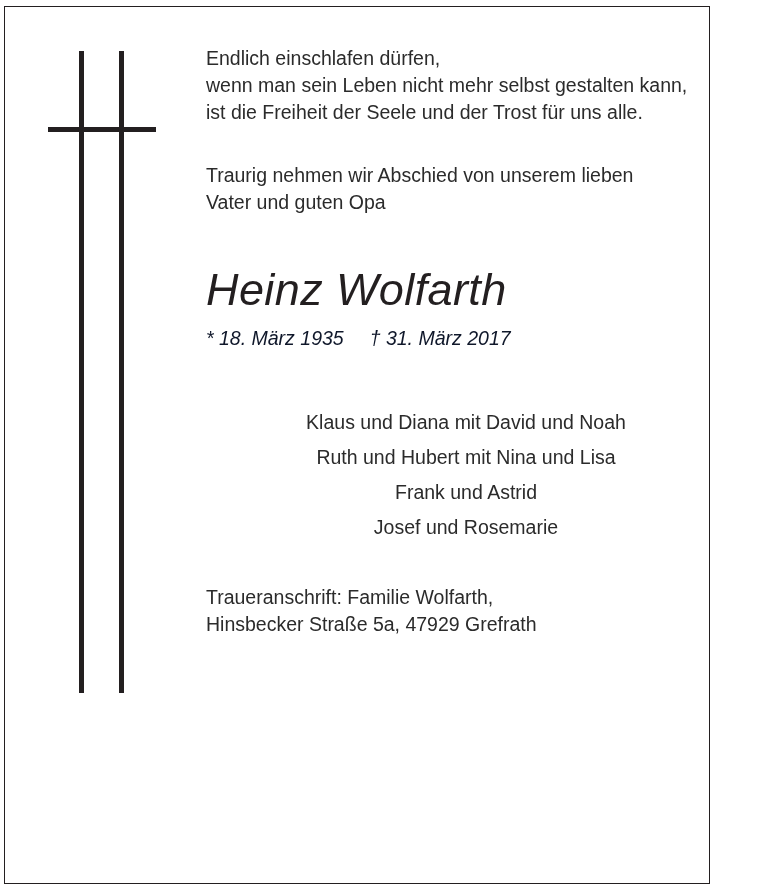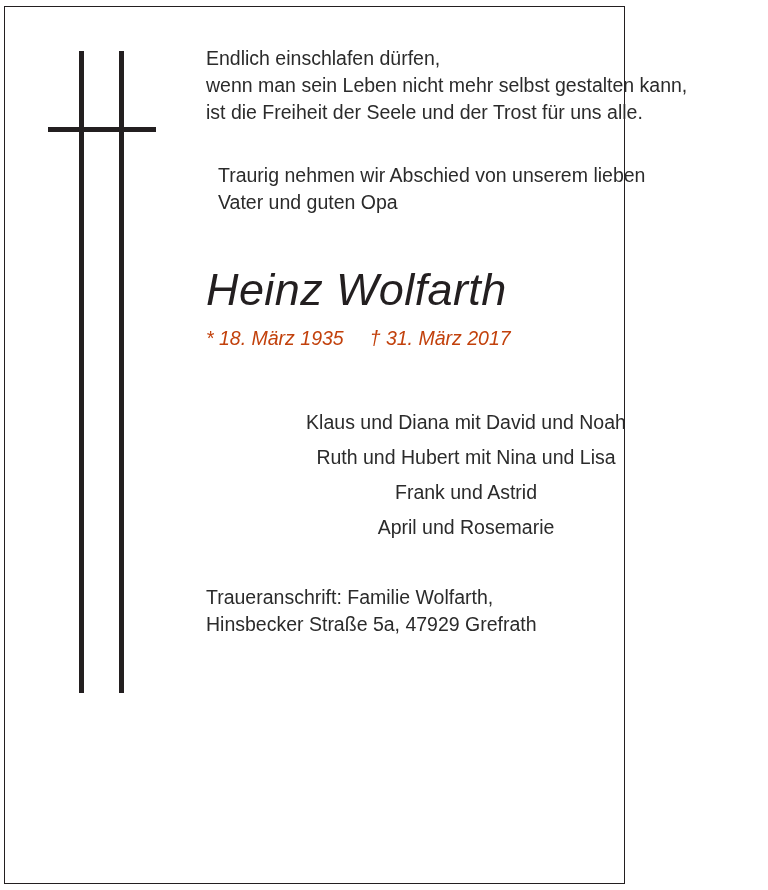--- a/index.html
+++ b/index.html
@@ -12,21 +12,21 @@
     height: 890px;
     font-family: "Liberation Sans", sans-serif;
     color: #231f20;
     overflow: hidden;
   }
 
   .notice {
     position: absolute;
     left: 4px;
     top: 6px;
-    width: 621px;
+    width: 706px;
     height: 878px;
     border: 1.5px solid #231f20;
     background: #ffffff;
     box-sizing: border-box;
   }
 
   
   .cross {
     position: absolute;
     left: 0;
@@ -68,42 +68,41 @@
     color: #2b2b2b;
     white-space: pre-line;
   }
 
   .farewell {
     margin-top: 36px;
     font-size: 19.5px;
     line-height: 27px;
     color: #2b2b2b;
     white-space: pre-line;
-    margin-left: 12px;
   }
 
   .name-block {
     margin-top: 48px;
     text-align: left;
     width: 455px;
     font-style: italic;
   }
   .deceased-name {
     font-size: 45px;
     line-height: 52px;
     font-weight: 300;
     letter-spacing: 0.4px;
     color: #231f20;
     white-space: nowrap;
   }
   .dates {
     margin-top: 9px;
     font-size: 19.5px;
     line-height: 26px;
-    color: #c2410c;
+    color: #0f172a;
   }
   .dates .date-sep {
     display: inline-block;
     width: 26px;
   }
 
   .mourners {
     margin-top: 54px;
     text-align: center;
   }
@@ -156,21 +155,21 @@
       <div class="deceased-name">Heinz Wolfarth</div>
       <div class="dates">
         <span>* 18. März 1935</span><span class="date-sep"></span><span>† 31. März 2017</span>
       </div>
     </div>
 
     <div class="mourners">
       <div class="mourner-line">Klaus und Diana mit David und Noah</div>
       <div class="mourner-line">Ruth und Hubert mit Nina und Lisa</div>
       <div class="mourner-line">Frank und Astrid</div>
-      <div class="mourner-line">April und Rosemarie</div>
+      <div class="mourner-line">Josef und Rosemarie</div>
     </div>
 
     <div class="address">Traueranschrift: Familie Wolfarth,
 Hinsbecker Straße 5a, 47929 Grefrath</div>
 
   </div>
 
 
 </div>
 

